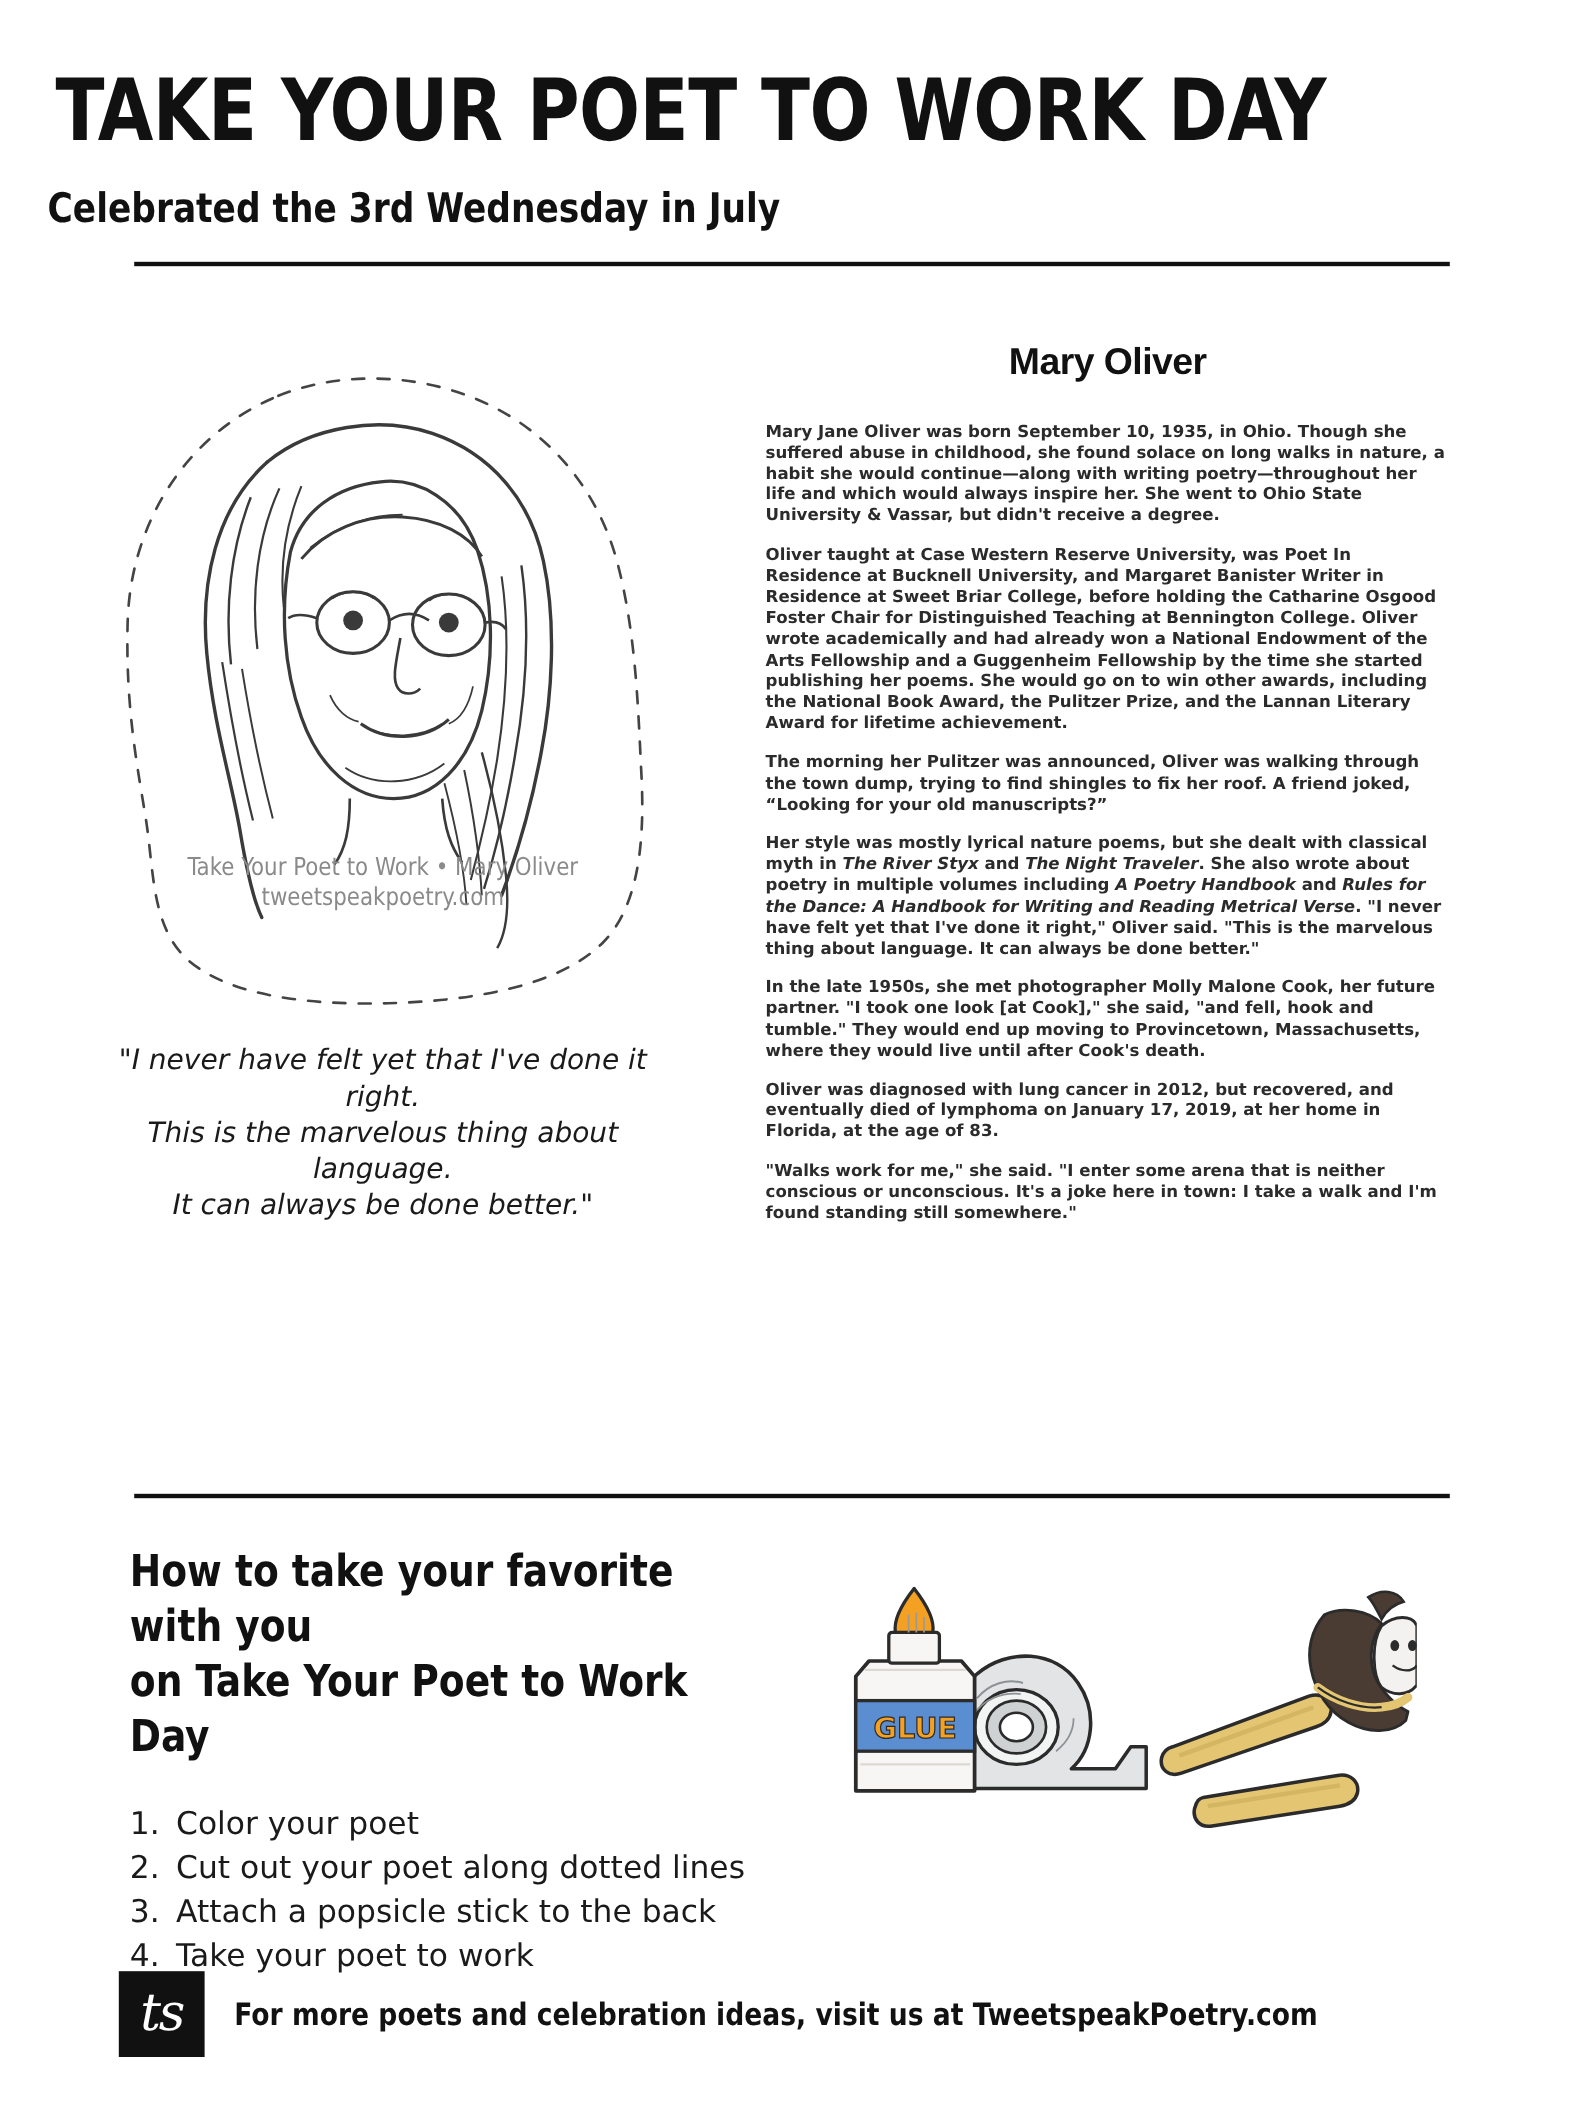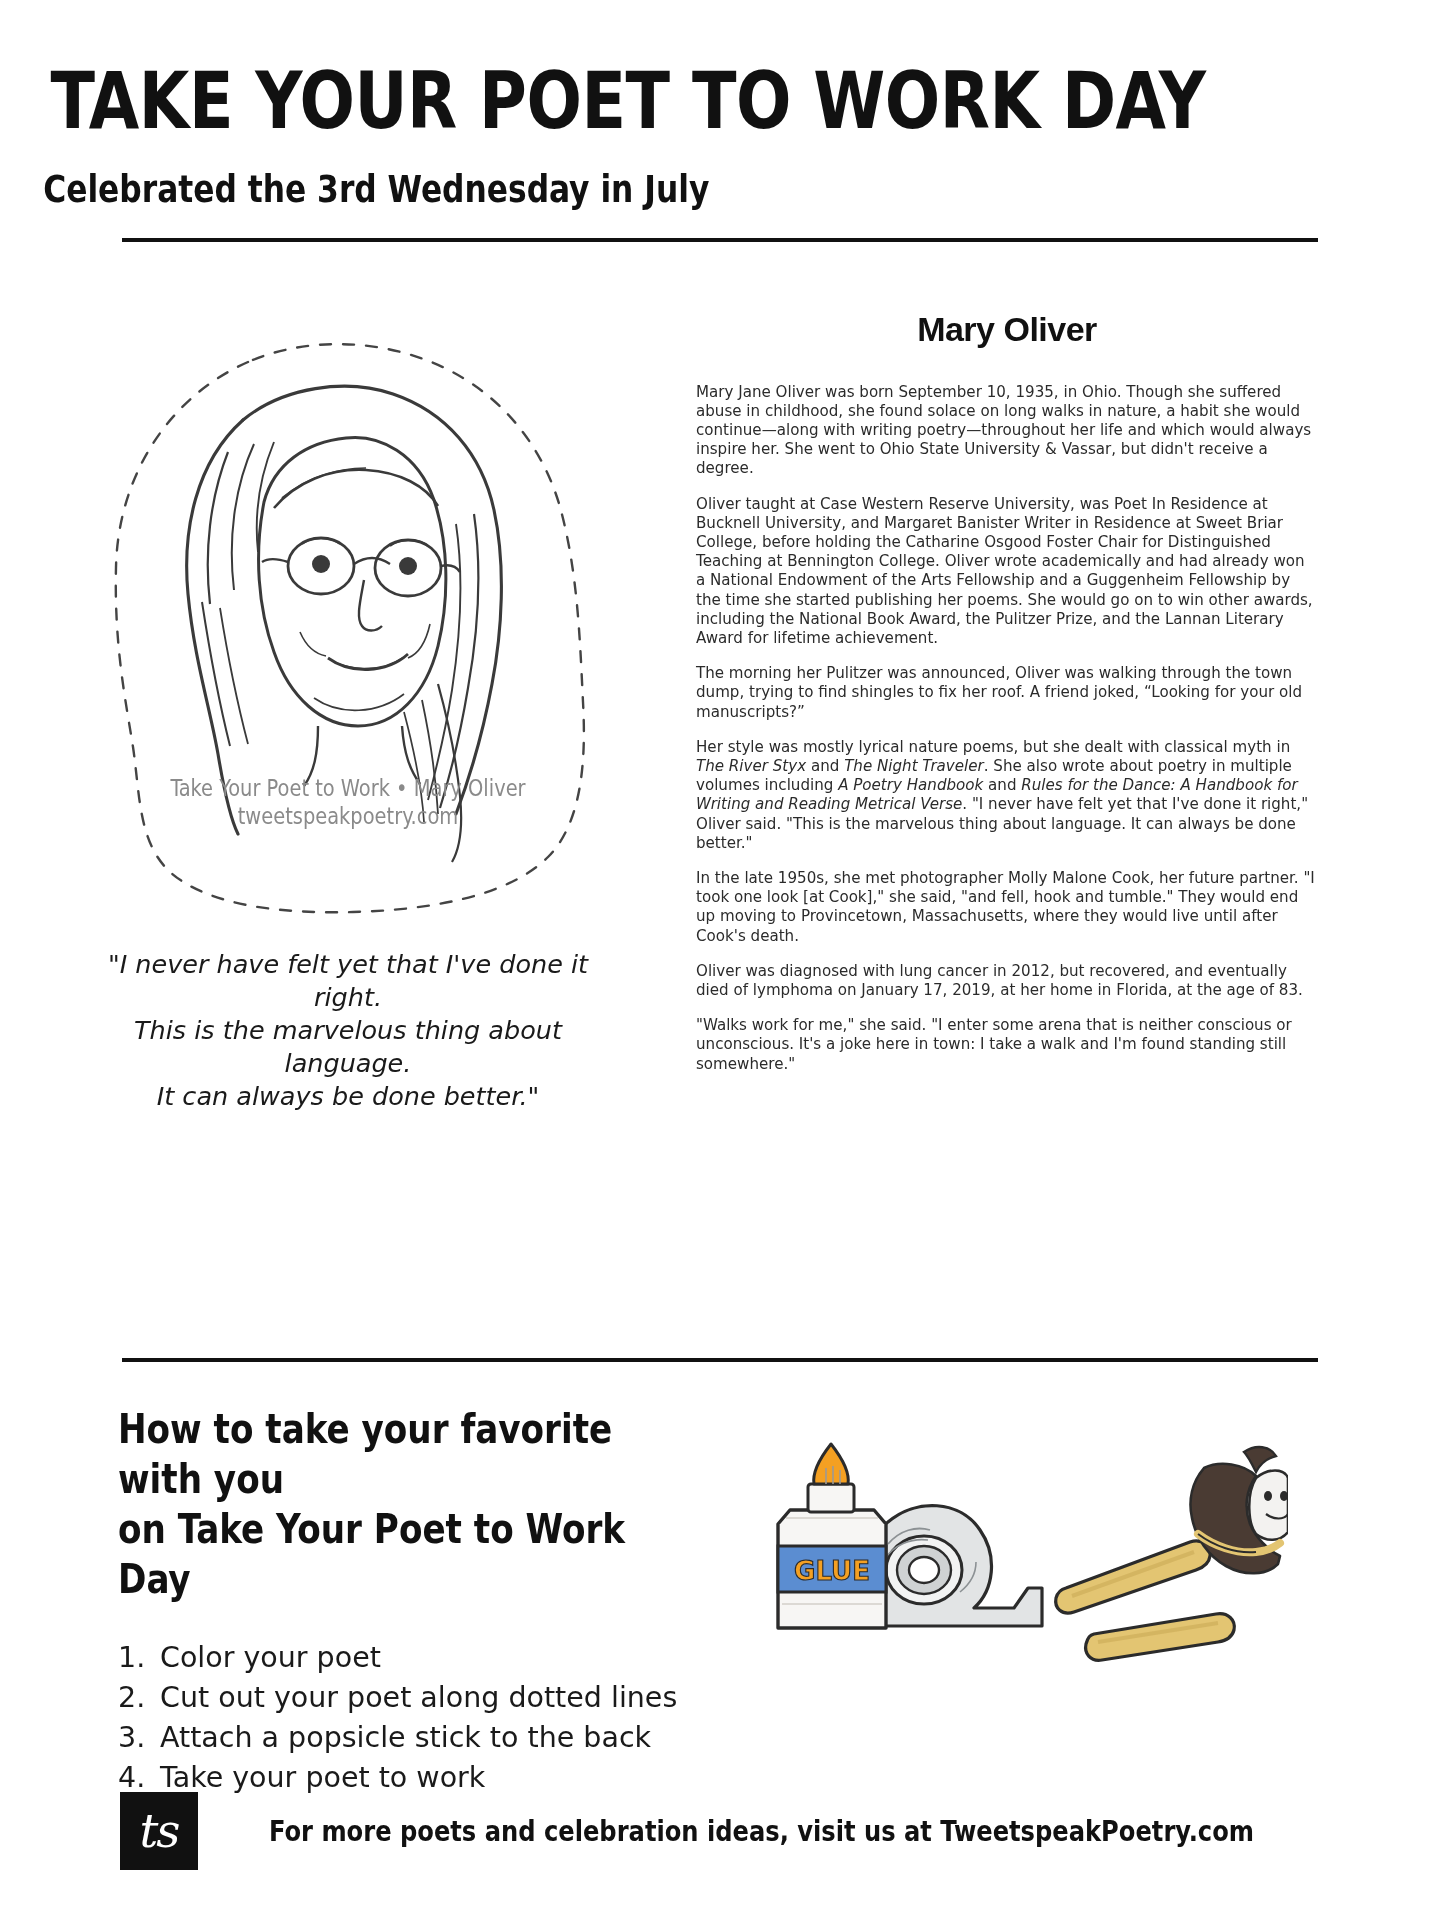--- a/index.html
+++ b/index.html
@@ -60,20 +60,21 @@
   }
 
   .bio { margin-top:34px; }
   .bio p {
     font-family:"DejaVu Sans","Liberation Sans", sans-serif;
     font-size:15.1px;
     line-height:19.2px;
     color:#2b2b2b;
     margin:0 0 16px 0;
     text-align:left;
+    font-weight:bold;
   }
   .bio p em { font-style:italic; }
 
   
   .portrait-wrap {
     position:relative;
     width:540px; height:620px;
     margin-top:46px;
   }
   .portrait-svg { position:absolute; left:0; top:0; }
@@ -125,22 +126,22 @@
   }
   .howto-list li { position:relative; padding-left:42px; }
   .howto-list li .num { position:absolute; left:0; top:0; }
   .howto-list li .cont { display:block; }
 
   .howto-art { position:relative; flex:1; }
 
   
   .footer {
     position:absolute;
-    left:120px; top:1792px;
-    display:flex; align-items:center;gap:44px;
+    left:108px; top:1792px;
+    display:flex; align-items:center;
   }
   .logo {
     width:78px; height:78px;
     background:#111111;
     position:relative;
     flex:0 0 78px;
   }
   .logo .ts {
     position:absolute; left:0; right:0; top:50%;
     transform:translateY(-52%);

